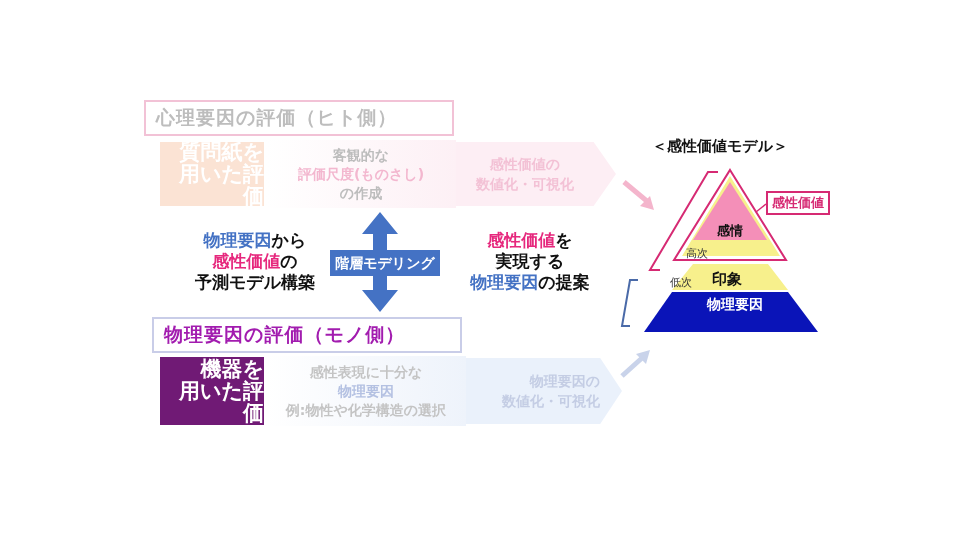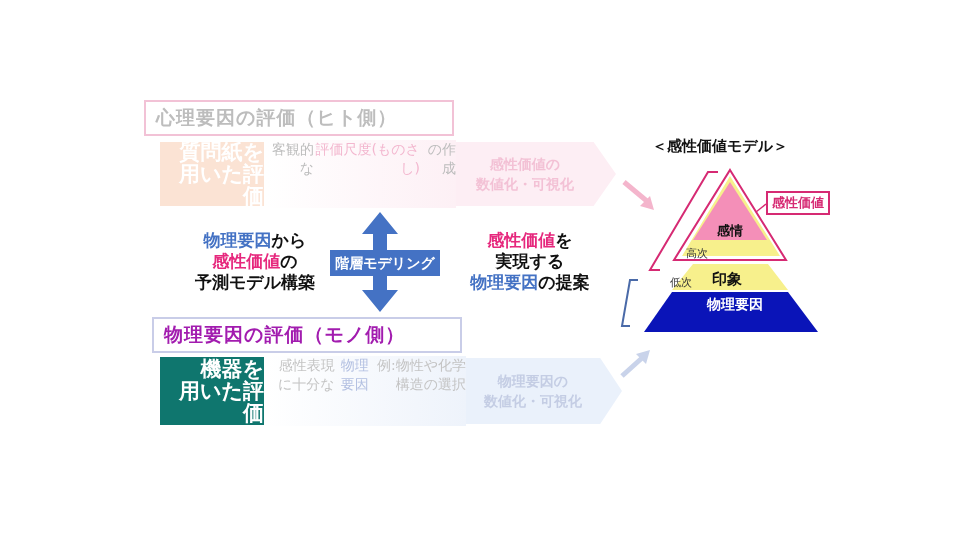--- a/index.html
+++ b/index.html
@@ -3,22 +3,22 @@
 <meta charset="utf-8">
 <style>
   html, body { margin:0; padding:0; }
   body { width:960px; height:540px; background:#ffffff; position:relative; overflow:hidden;
          font-family:"DejaVu Sans", "Liberation Sans", sans-serif; }
   .abs { position:absolute; }
   .title-box { position:absolute; border:2px solid; box-sizing:border-box; background:#fff;
                font-size:19px; font-weight:bold; display:flex; align-items:center; padding-left:10px; letter-spacing:1px; }
   .left-box { position:absolute; color:#fff; font-weight:bold; font-size:21px; text-align:right;
               display:flex; flex-direction:column; justify-content:center; line-height:22px; }
-  .mid-text { position:absolute; text-align:right; font-weight:normal; font-size:14px; line-height:19px;
-              display:flex; justify-content:center; }
+  .mid-text { position:absolute; text-align:center; font-weight:bold; font-size:14px; line-height:19px;
+              display:flex; flex-direction:column; justify-content:center; }
   .chev { position:absolute; font-weight:bold; font-size:14px; text-align:center; line-height:20px;
           display:flex; flex-direction:column; justify-content:center; padding-right:22px; box-sizing:border-box; }
   .center-text { position:absolute; font-weight:bold; font-size:17px; text-align:center; line-height:21px; color:#111; }
   .blue { color:#4472c4; }
   .pink { color:#e6287d; }
 </style>
 </head>
 <body>
 
 <div class="title-box" style="left:144px;top:100px;width:310px;height:36px;border-color:#f2c2d6;color:#bdbdbd;">心理要因の評価（ヒト側）</div>
@@ -56,31 +56,31 @@
             text-align:center;line-height:26px;">階層モデリング</div>
 
 <div class="center-text" style="left:452px;top:230px;width:156px;">
   <div><span class="pink">感性価値</span><span>を</span></div>
   <div>実現する</div>
   <div><span class="blue">物理要因</span><span>の提案</span></div>
 </div>
 
 <div class="title-box" style="left:152px;top:317px;width:310px;height:36px;border-color:#c9cde8;color:#a21caf;">物理要因の評価（モノ側）</div>
 
-<div class="left-box" style="left:160px;top:357px;width:104px;height:68px;background:#0f766e;white-space:pre-line;">機器を
+<div class="left-box" style="left:160px;top:357px;width:104px;height:68px;background:#701a75;white-space:pre-line;">機器を
 用いた評価</div>
 
 <div class="mid-text" style="left:266px;top:356px;width:200px;height:70px;background:linear-gradient(90deg,#fff 0%,#eef3fb 100%);">
   <span style="color:#c4c4c4;">感性表現に十分な</span>
   <span style="color:#b4c1e2;">物理要因</span>
   <span style="color:#c4c4c4;">例:物性や化学構造の選択</span>
 </div>
 
 <div class="chev" style="left:466px;top:358px;width:156px;height:66px;background:#eaf1fb;color:#c4cde4;
-            clip-path:polygon(0 0,86% 0,100% 50%,86% 100%,0 100%);">
+            clip-path:polygon(0 0,86% 0,100% 50%,86% 100%,0 100%);text-align:right;">
   <span>物理要因の</span>
   <span>数値化・可視化</span>
 </div>
 
 <svg class="abs" style="left:618px;top:346px;" width="36" height="34" viewBox="0 0 36 34">
   <line x1="4" y1="30" x2="24" y2="12" stroke="#c9d3ea" stroke-width="5"></line>
   <polygon points="32,4 28,18 18,8" fill="#c9d3ea"></polygon>
 </svg>
 
 <div class="abs" style="left:652px;top:137px;width:170px;font-size:15px;font-weight:bold;color:#111;">＜感性価値モデル＞</div>

